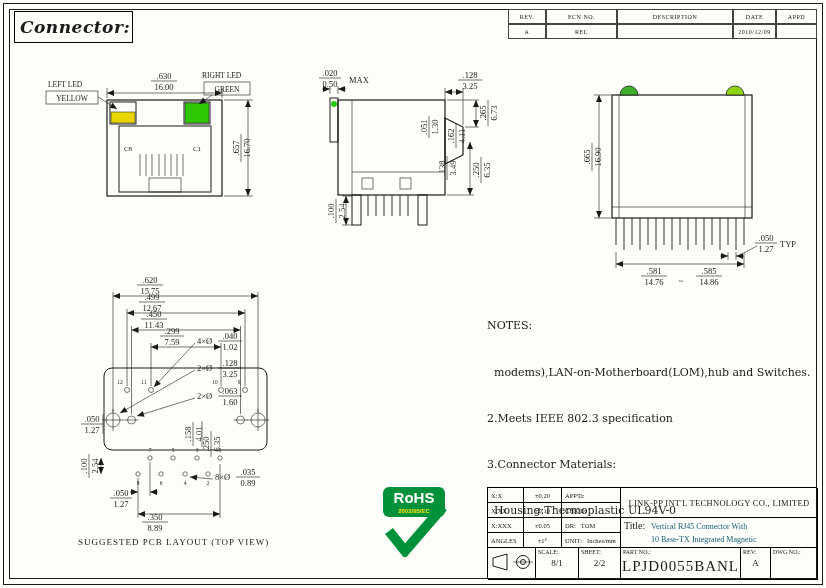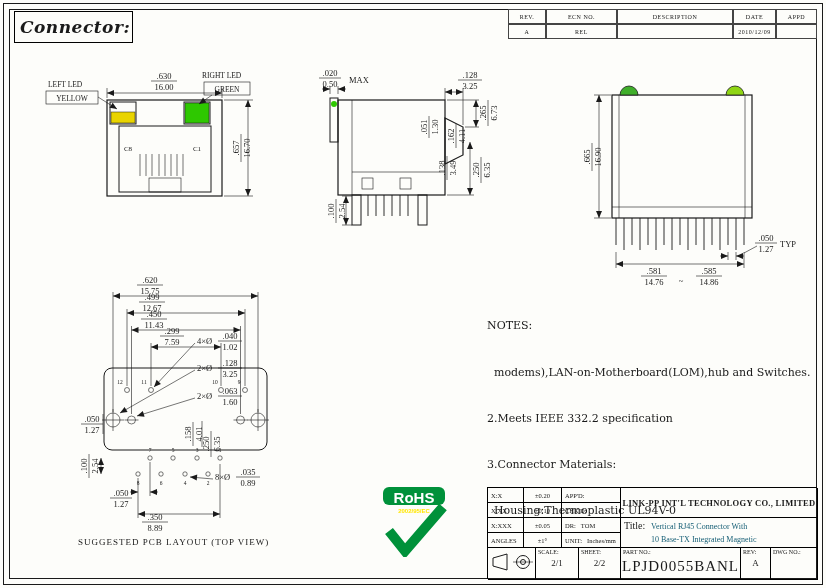--- a/index.html
+++ b/index.html
@@ -22,31 +22,31 @@
 .led-g{fill:var(--led-green);stroke:#1a1a1a;stroke-width:.5}
 .led-g2{fill:var(--led-green)}
 .led-gl{fill:var(--led-back-left);stroke:#1a1a1a;stroke-width:.8}
 .led-gr{fill:var(--led-back-right);stroke:#1a1a1a;stroke-width:.8}
 .mech-box{position:absolute;left:14px;top:11px;width:119px;height:32px;border:1.5px solid #000;display:flex;align-items:center;padding-left:5px;font:italic 600 17px "DejaVu Serif",serif;letter-spacing:.5px}
 .rev-table{position:absolute;left:508px;top:9px;display:grid;grid-template-columns:38px 71px 116px 43px 41px;grid-auto-rows:15px;font:6px "Liberation Serif",serif}
 .rev-table .c{border:0.5px solid #444;display:flex;align-items:center;justify-content:center;letter-spacing:.5px}
 .notes{position:absolute;left:487px;top:287px;width:330px;font:11px/15.3px "DejaVu Serif",serif;white-space:pre}
 .notes .nt{margin-bottom:2px}
 .rohs{position:absolute;left:383px;top:487px;width:66px;height:70px}
-.rohs-badge{position:absolute;left:0;top:0;width:62px;height:18px;background:var(--rohs-green);border-radius:6px;text-align:center;color:#fff}
+.rohs-badge{position:absolute;left:0;top:0;width:62px;height:30px;background:var(--rohs-green);border-radius:6px;text-align:center;color:#fff}
 .rohs-badge .r1{font:bold 15px "Liberation Sans",sans-serif;line-height:21px}
 .rohs-badge .r2{font:bold 6px "Liberation Sans",sans-serif;color:#ffe600;line-height:7px}
 .rohs-check{position:absolute;left:0;top:16px}
 .tblock{position:absolute;left:487px;top:487px;width:330px;height:92px;border-left:1.2px solid #000;border-top:1.2px solid #000;font-family:"Liberation Serif",serif}
 .tb{position:absolute;border-right:1px solid #000;border-bottom:1px solid #000;overflow:hidden}
 .tol-lab{font-size:6.5px;line-height:15px;padding-left:3px}
 .tol-val{font-size:6.5px;line-height:15px;text-align:center}
 .tol-r{font-size:6.5px;line-height:15px;padding-left:3px}
 .tol-r .v{margin-left:5px}
-.company{display:flex;align-items:center;justify-content:center;font-weight:bold;font-size:8.5px;letter-spacing:.3px;text-align:right}
+.company{display:flex;align-items:center;justify-content:center;font-weight:normal;font-size:8.5px;letter-spacing:.3px;text-align:right}
 .title-cell .t-lab{position:absolute;left:3px;top:2px;font-size:10px}
 .title-cell .t-lines{margin:2px 1px 0 30px;font-size:8px;line-height:13px;color:var(--title-teal)}
 .small-lab{position:absolute;left:2px;top:1px;font-size:6px}
 .center-val{position:absolute;left:0;right:0;top:10px;text-align:center}
 .part-val{font-size:15px;letter-spacing:1px}
 .mid-val{font-size:9px}
 .proj{display:flex;align-items:center;justify-content:center}
 </style>
 </head>
 <body>
@@ -441,21 +441,21 @@
   <div class="c">A</div>
   <div class="c">REL</div>
   <div class="c"></div>
   <div class="c">2010/12/09</div>
   <div class="c"></div>
 </div>
 
 <div class="notes">
   <div class="nt">NOTES:</div>
   <div class="nl">  modems),LAN-on-Motherboard(LOM),hub and Switches.</div>
-  <div class="nl">2.Meets IEEE 332.2 specification</div>
+  <div class="nl">2.Meets IEEE 802.3 specification</div>
   <div class="nl">3.Connector Materials:</div>
   <div class="nl">  Housing:Thermoplastic UL94V-0</div>
   
   
   
   
   
   
 </div>
 
@@ -490,21 +490,21 @@
   <div class="tb proj" style="left:0;top:60px;width:48px;height:32px">
     <svg width="44" height="22" viewBox="0 0 44 22">
       <polygon points="3,5 17,1 17,17 3,13" fill="none" stroke="#1a1a1a" stroke-width="1"></polygon>
       <line x1="23" y1="9" x2="43" y2="9" stroke="#1a1a1a" stroke-width="0.6"></line>
       <circle cx="33" cy="9" r="6.5" fill="none" stroke="#1a1a1a" stroke-width="1"></circle>
       <circle cx="33" cy="9" r="2.5" fill="none" stroke="#1a1a1a" stroke-width="1"></circle>
     </svg>
   </div>
   <div class="tb" style="left:48px;top:60px;width:43px;height:32px">
     <span class="small-lab">SCALE:</span>
-    <div class="center-val mid-val">2/1</div>
+    <div class="center-val mid-val">8/1</div>
   </div>
   <div class="tb" style="left:91px;top:60px;width:42px;height:32px">
     <span class="small-lab">SHEET:</span>
     <div class="center-val mid-val">2/2</div>
   </div>
 
   <div class="tb company" style="left:133px;top:0;width:197px;height:30px">LINK-PP INT'L TECHNOLOGY CO., LIMITED</div>
   <div class="tb title-cell" style="left:133px;top:30px;width:197px;height:30px">
     <span class="t-lab">Title:</span>
     <div class="t-lines">

